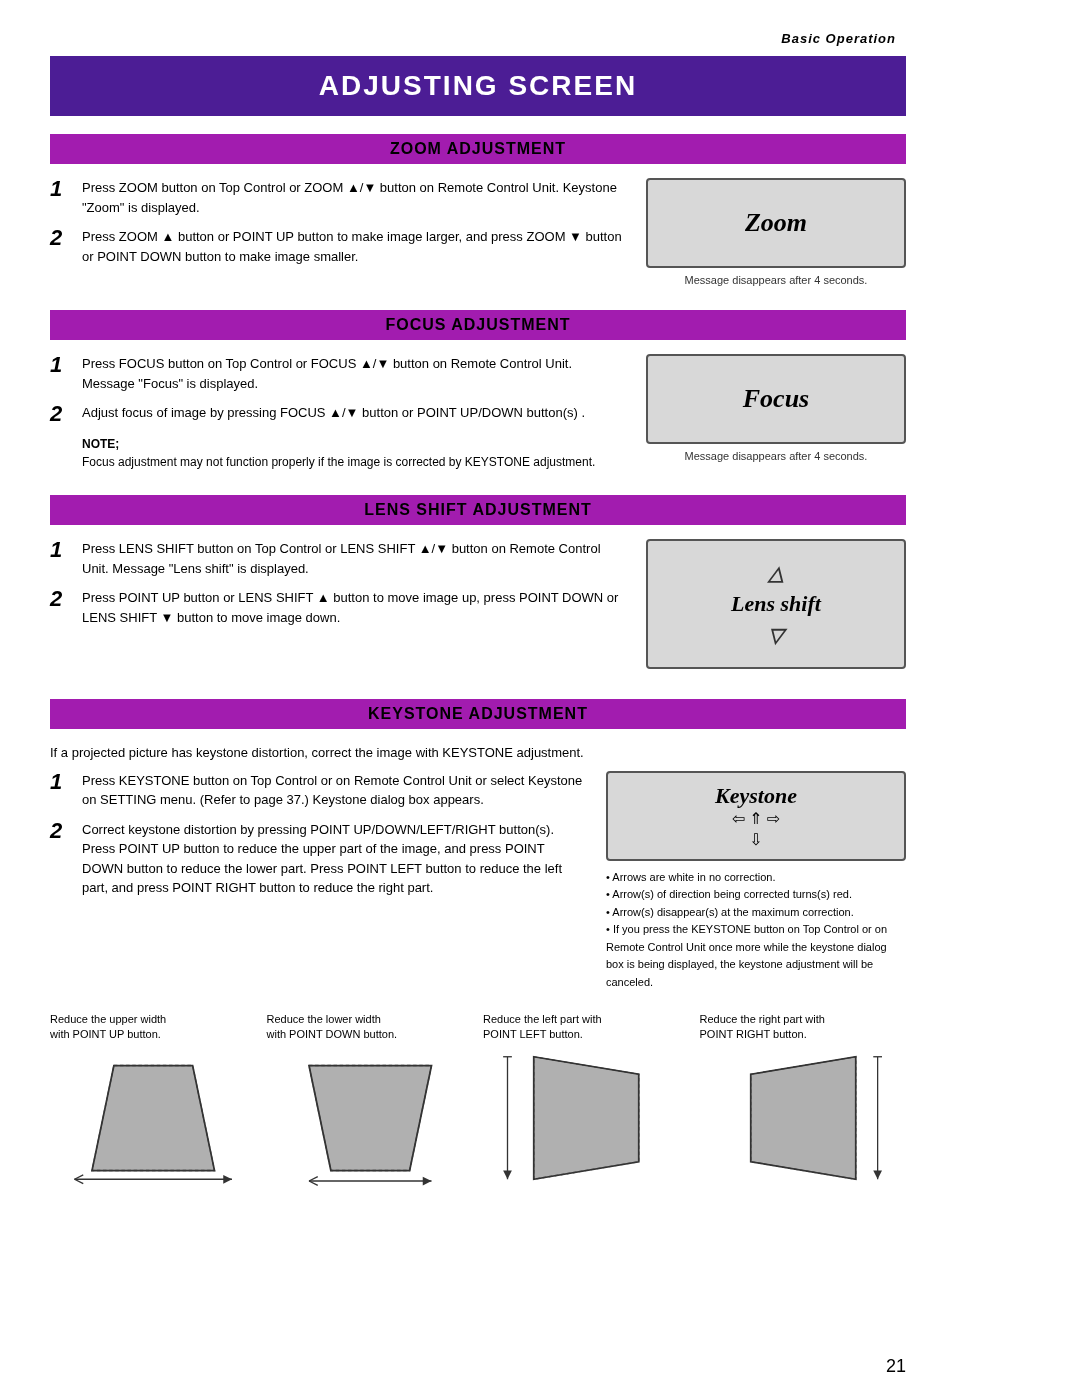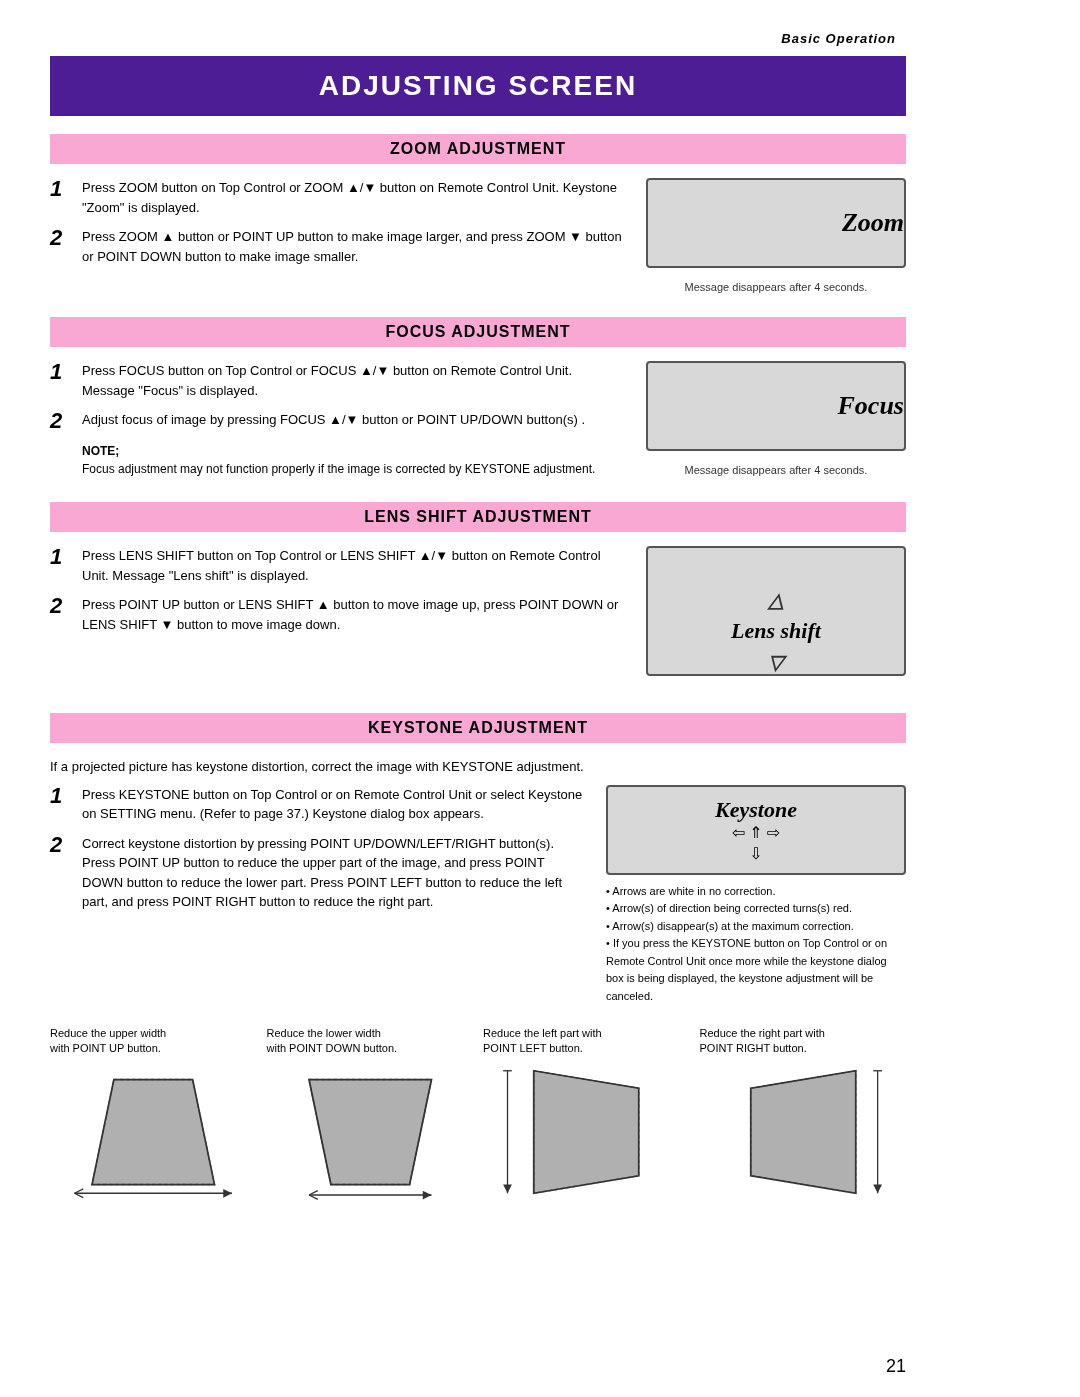--- a/index.html
+++ b/index.html
@@ -43,21 +43,21 @@
     }
     .main-title-bar h1 {
       font-size: 28px;
       font-weight: bold;
       letter-spacing: 2px;
       text-transform: uppercase;
     }
 
     
     .section-header {
-      background: #f9a8d4;
+      background: #a21caf;
       color: #000000;
       text-align: center;
       padding: 6px 0;
       margin-bottom: 14px;
     }
     .section-header h2 {
       font-size: 16px;
       font-weight: bold;
       letter-spacing: 1px;
       text-transform: uppercase;
@@ -113,26 +113,26 @@
       font-weight: bold;
     }
 
     
     .display-box {
       border: 2px solid #555;
       background: #d8d8d8;
       border-radius: 4px;
       display: flex;
       align-items: center;
-      justify-content: flex-end;
+      justify-content: center;
       font-size: 26px;
       font-weight: bold;
       font-style: italic;
       height: 90px;
-      margin-bottom: 13px;
+      margin-bottom: 6px;
       font-family: Georgia, serif;
     }
 
     .display-box.lens-shift {
       flex-direction: column;
       gap: 6px;
       height: 130px;
       font-size: 22px;
     }
 

